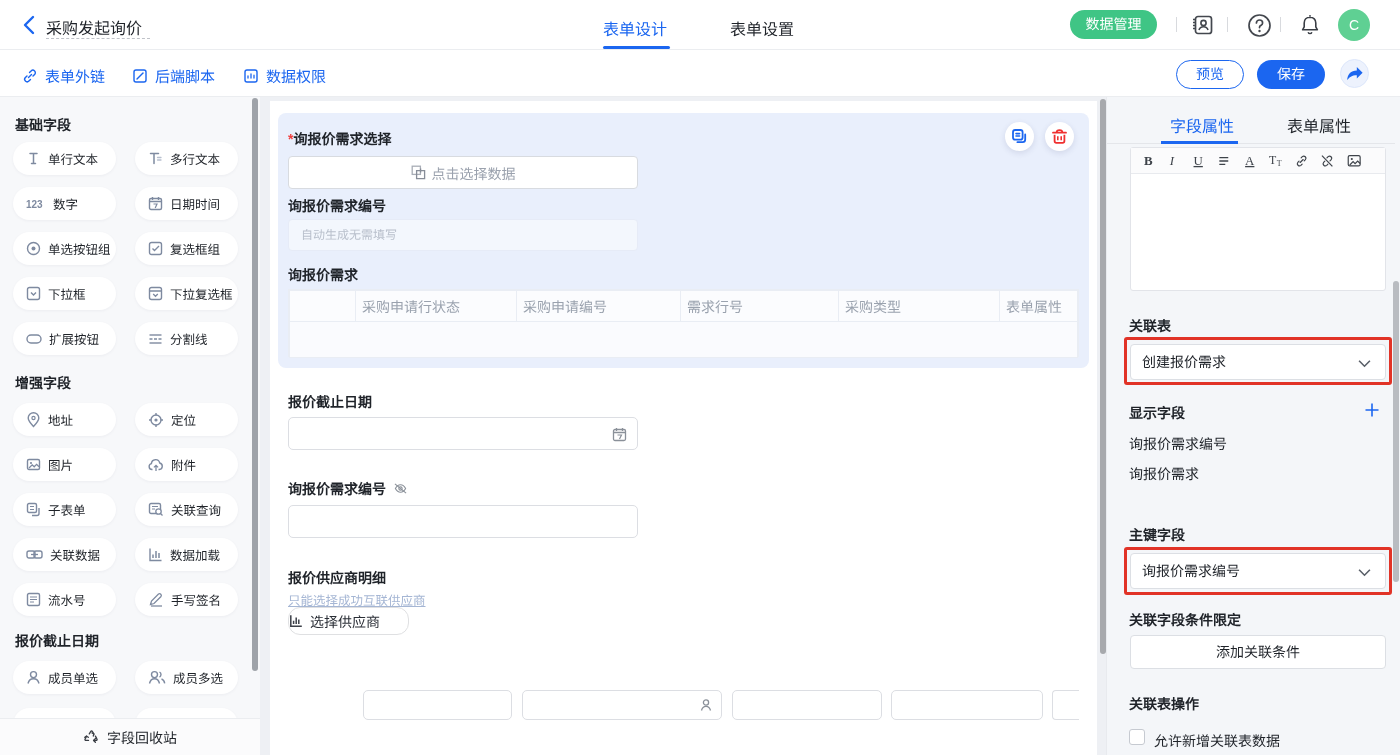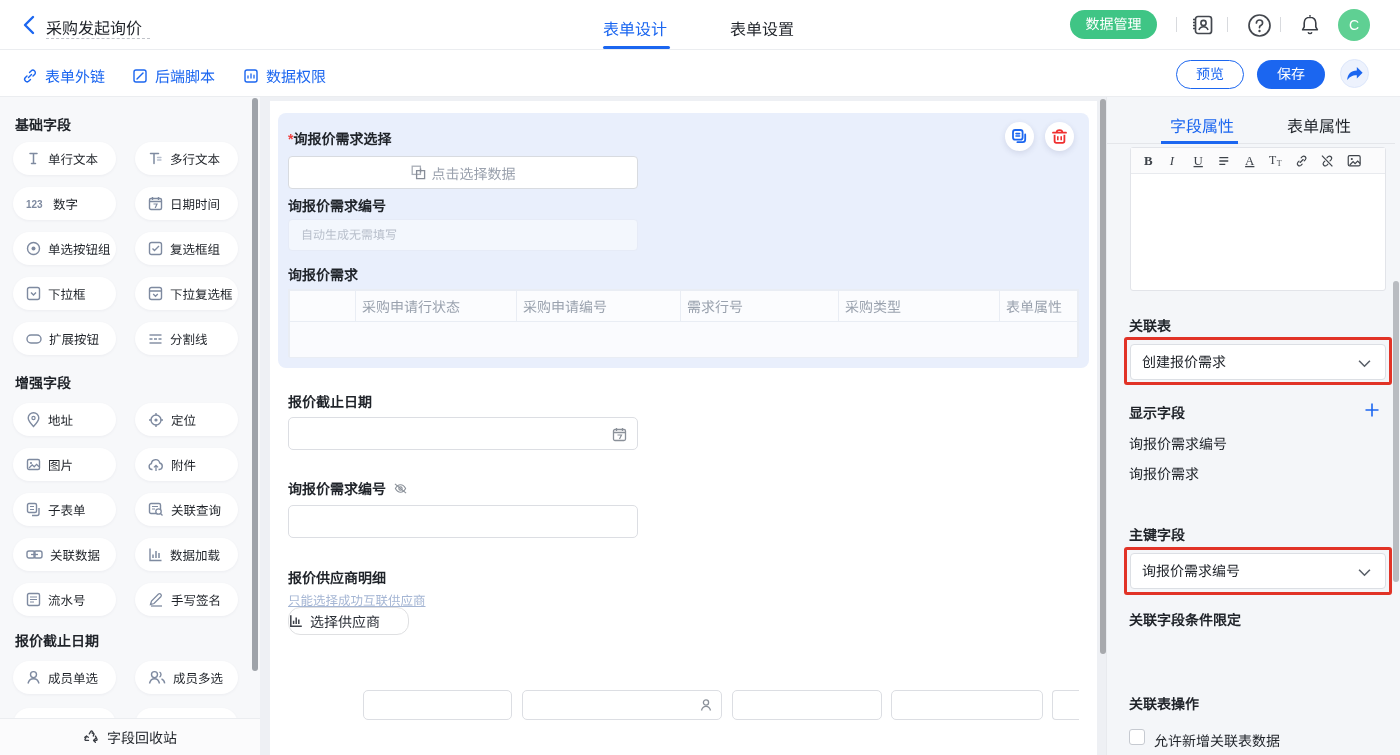--- a/index.html
+++ b/index.html
@@ -372,18 +372,19 @@
     <div class="ritem" style="top:336px">询报价需求编号</div>
     <div class="ritem" style="top:366px">询报价需求</div>
     <div class="rlbl" style="top:427px">主键字段</div>
     <div class="redbox" style="top:450px"></div>
     <div class="rsel" style="top:456px">询报价需求编号
       <svg style="position:absolute;right:14px;top:14px" width="13" height="9" viewBox="0 0 12 8">
           <path d="M1 1.5 L6 6.5 L11 1.5" fill="none" stroke="#595f68" stroke-width="1.5"></path>
         </svg>
     </div>
     <div class="rlbl" style="top:512px">关联字段条件限定</div>
+    <div class="rbtn" style="top:538px">添加关联条件</div>
     <div class="rlbl" style="top:596px">关联表操作</div>
     <div class="chk" style="left:22px;top:632px"></div>
     <div class="ritem" style="left:47px;top:633px">允许新增关联表数据</div>
     <div class="rp-scroll"></div>
   </div>
 </div>
 
 </body></html>

